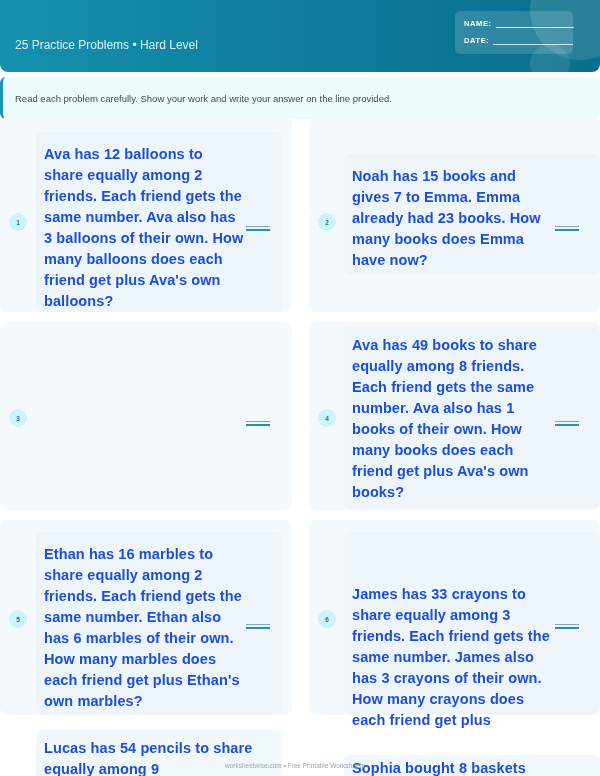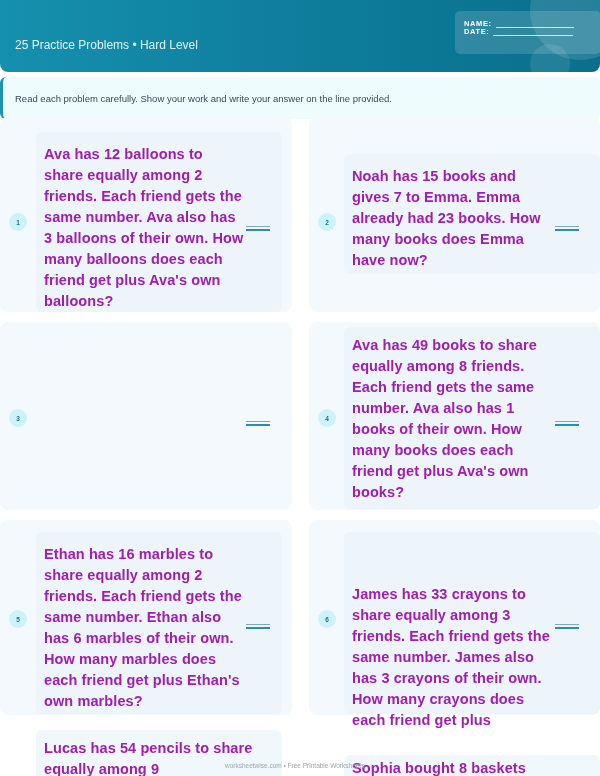--- a/index.html
+++ b/index.html
@@ -9,27 +9,27 @@
   .header {
     position: absolute; left: 0; top: 0; width: 600px; height: 72px;
     background: linear-gradient(90deg, #1590ae 0%, #0d7c9b 55%, #0a6f8c 100%);
     border-radius: 0 0 8px 8px; overflow: hidden;
   }
   .header .deco1 { position: absolute; right: -30px; top: -40px; width: 100px; height: 100px; border-radius: 50%; background: rgba(255,255,255,0.12); }
   .header .deco2 { position: absolute; right: 30px; top: 44px; width: 40px; height: 40px; border-radius: 50%; background: rgba(255,255,255,0.10); }
   .title { position: absolute; left: 15px; top: 14px; color: #ffffff; font-size: 16.5px; font-weight: bold; letter-spacing: -0.1px; }
   .subtitle { position: absolute; left: 15px; top: 38px; color: #dff3f8; font-size: 12px; }
   .namebox {
-    position: absolute; left: 455px; top: 11px; width: 146px; height: 43px;
+    position: absolute; left: 455px; top: 11px; width: 118px; height: 43px;
     background: rgba(255,255,255,0.15); border-radius: 5px;
   }
   .nb-row { position: absolute; left: 9px; display: flex; align-items: flex-end; color: #ffffff; font-size: 7.5px; font-weight: bold; letter-spacing: 0.6px; }
   .nb-row .line { display: inline-block; border-bottom: 1px solid rgba(255,255,255,0.75); margin-left: 4px; height: 1px; }
   .nb-name { top: 8px; }
-  .nb-date { top: 16px; }
+  .nb-date { top: 25px; }
 
   .instructions {
     position: absolute; left: 0; top: 77px; width: 600px; height: 42px;
     background: #eefcfd; border-left: 3px solid #1597b5; border-radius: 6px;
     display: flex; align-items: center; padding-left: 12px;
     color: #3a4a55; font-size: 9.5px;
   }
 
   .card {
     position: absolute; background: #f3f9fc; border-radius: 8px;
@@ -37,21 +37,21 @@
   .card .num {
     position: absolute; width: 18px; height: 18px; border-radius: 50%;
     background: #cdf3fa; color: #1b7290; font-size: 6.5px; font-weight: bold;
     display: flex; align-items: center; justify-content: center;
   }
   .card .textbox {
     position: absolute; background: #edf5fa; border-radius: 6px;
     padding: 12px 8px 8px 8px;
   }
   .card .qtext {
-    color: #a21caf; font-weight: bold; font-size: 14.5px; line-height: 21px; letter-spacing: 0.1px;
+    color: #1d4ed8; font-weight: bold; font-size: 14.5px; line-height: 21px; letter-spacing: 0.1px;
   }
   .card .answer {
     position: absolute; width: 24px; height: 5px;
     border-top: 1px solid #7fa9b9; border-bottom: 2px solid #2890ad;
   }
 
   .footer {
     position: absolute; left: 225px; top: 762px; font-size: 6.5px; color: #9aa7ae;
   }
 </style>

